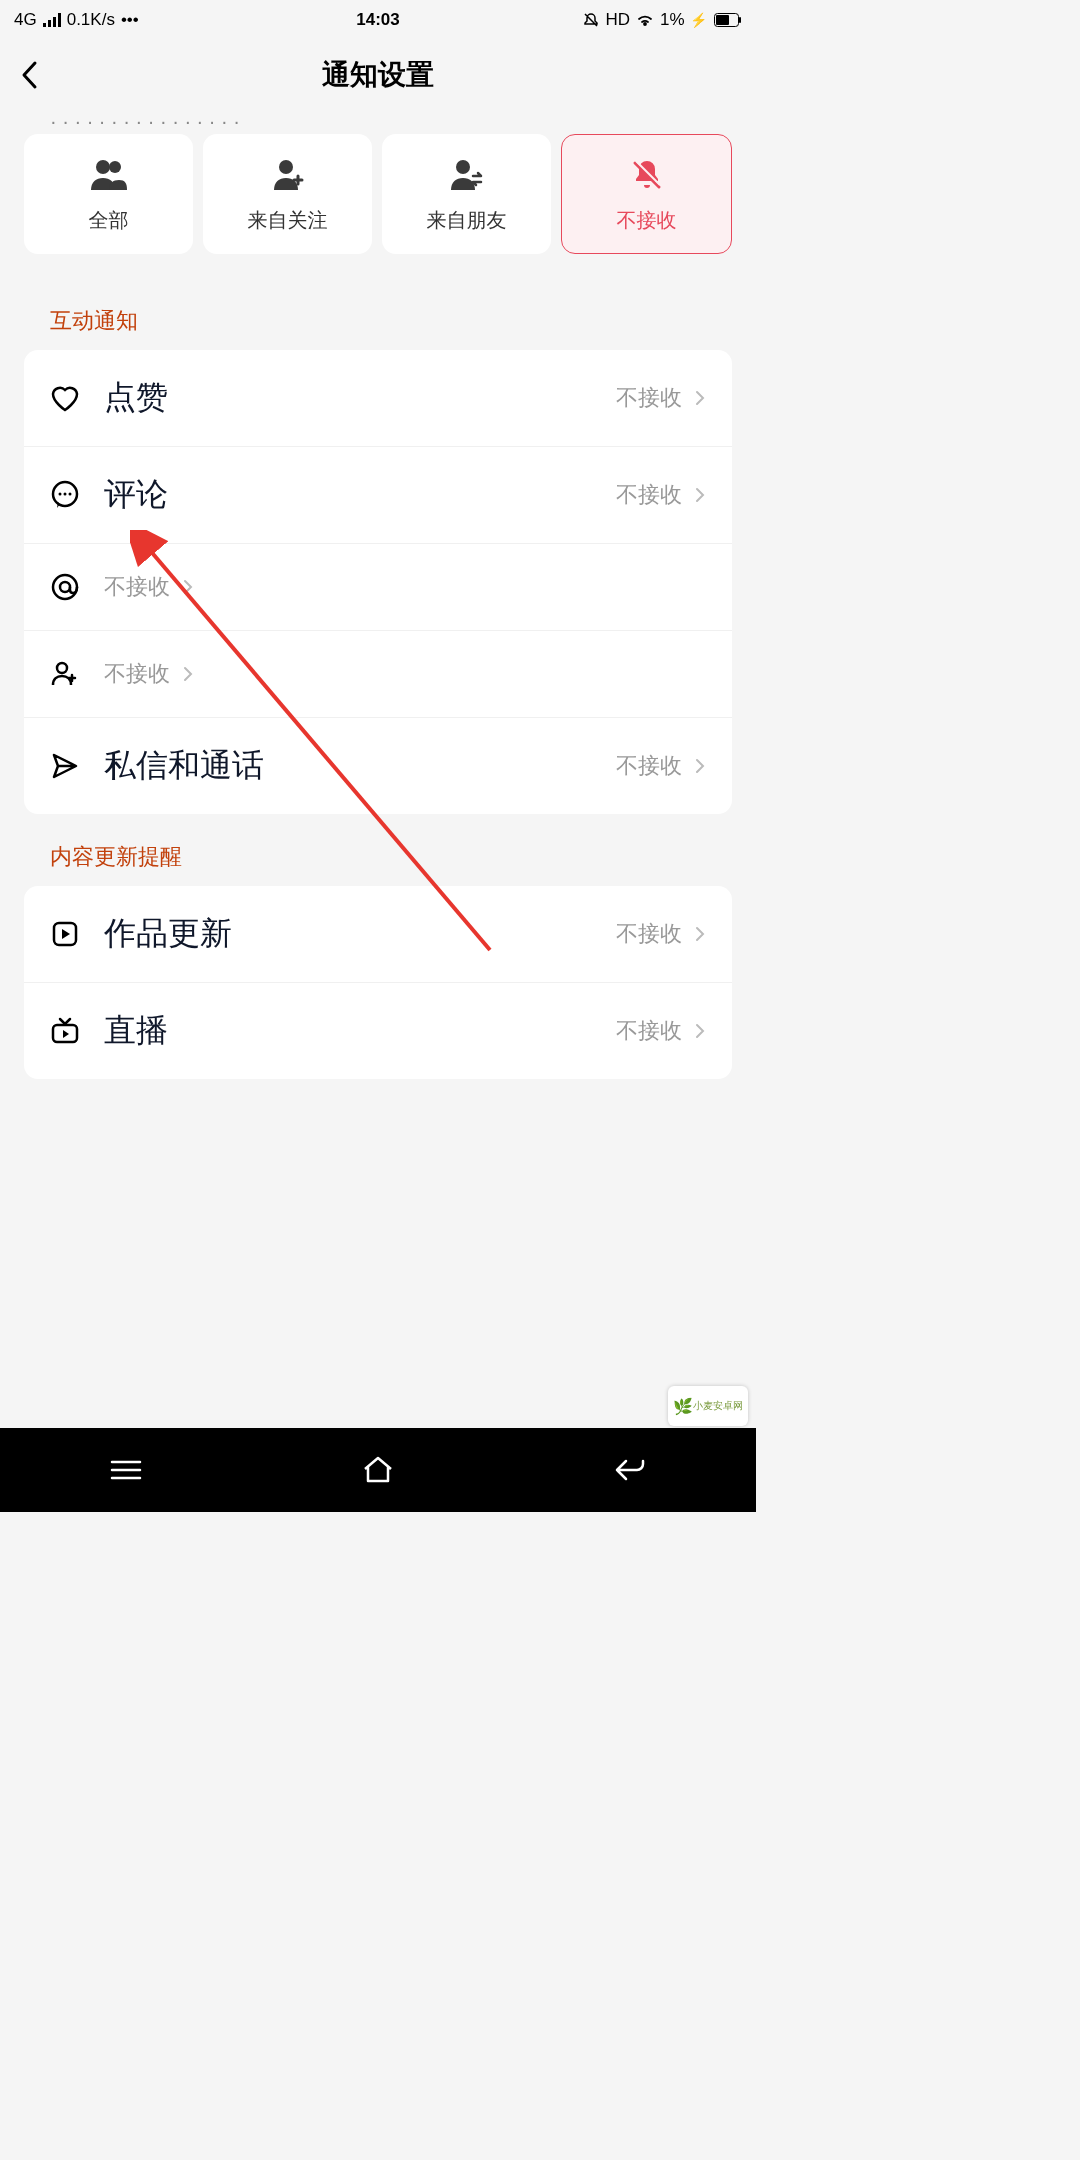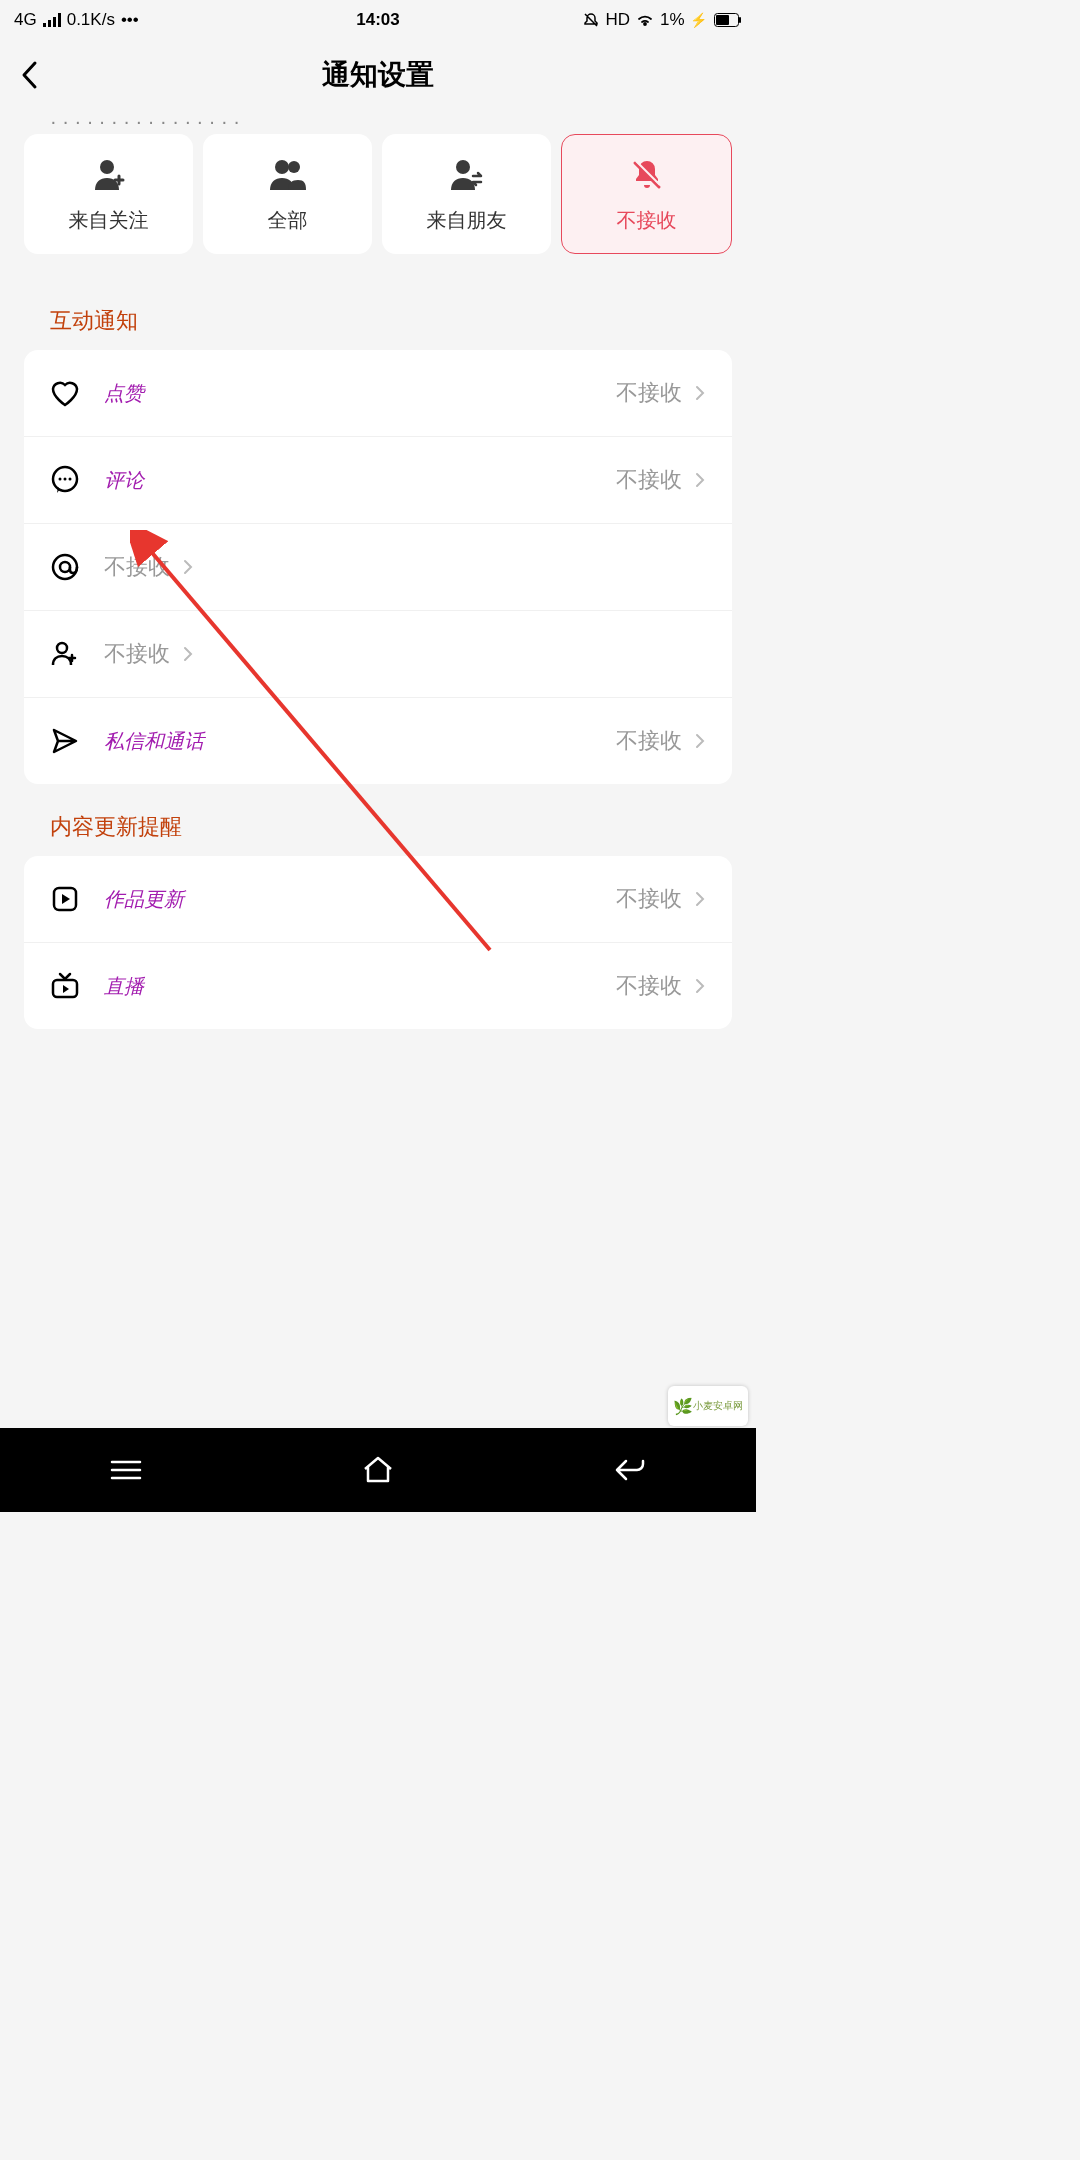--- a/index.html
+++ b/index.html
@@ -96,21 +96,21 @@
       overflow: hidden;
     }
     .list-item {
       display: flex;
       align-items: center;
       padding: 26px 24px;
       border-bottom: 1px solid #f0f0f0;
     }
     .list-item:last-child { border-bottom: none; }
     .item-icon { width: 34px; height: 34px; display: flex; align-items: center; justify-content: center; margin-right: 22px; }
-    .item-label { font-size: 20px; color: #a21caf; flex: 1; font-style: italic; }
+    .item-label { font-size: 32px; color: #0f172a; flex: 1; }
     .item-value { font-size: 22px; color: #999; margin-right: 10px; }
     .chevron { width: 16px; height: 16px; }
     
     
     .arrow-svg {
       position: absolute;
       left: 130px;
       top: 530px;
       pointer-events: none;
       z-index: 10;
@@ -196,38 +196,38 @@
       </svg>
   </div>
   <div class="header-title">通知设置</div>
 </div>
 
 <div class="cropped-hint">· · · · · · · · · · · · · · · ·</div>
 
 <div class="filter-row">
   <div class="filter-card">
     <div class="filter-icon">
-      <svg width="36" height="34" viewBox="0 0 36 34">
-          <circle cx="16" cy="9" r="7" fill="#3a3a3a"></circle>
-          <path d="M4 32c0-8 5-12 12-12s12 4 12 12z" fill="#3a3a3a"></path>
-          <path d="M28 18v8M24 22h8" stroke="#3a3a3a" stroke-width="3" stroke-linecap="round"></path>
-        </svg>
-    </div>
-    <div class="filter-label">来自关注</div>
-  </div>
-  <div class="filter-card">
-    <div class="filter-icon">
       <svg width="40" height="34" viewBox="0 0 40 34">
           <circle cx="14" cy="9" r="7" fill="#3a3a3a"></circle>
           <circle cx="26" cy="9" r="6" fill="#3a3a3a"></circle>
           <path d="M2 32c0-8 5-12 12-12s12 4 12 12z" fill="#3a3a3a"></path>
           <path d="M20 32c0-7 4-10 10-10s8 3 8 10z" fill="#3a3a3a"></path>
         </svg>
     </div>
     <div class="filter-label">全部</div>
+  </div>
+  <div class="filter-card">
+    <div class="filter-icon">
+      <svg width="36" height="34" viewBox="0 0 36 34">
+          <circle cx="16" cy="9" r="7" fill="#3a3a3a"></circle>
+          <path d="M4 32c0-8 5-12 12-12s12 4 12 12z" fill="#3a3a3a"></path>
+          <path d="M28 18v8M24 22h8" stroke="#3a3a3a" stroke-width="3" stroke-linecap="round"></path>
+        </svg>
+    </div>
+    <div class="filter-label">来自关注</div>
   </div>
   <div class="filter-card">
     <div class="filter-icon">
       <svg width="36" height="34" viewBox="0 0 36 34">
           <circle cx="14" cy="9" r="7" fill="#3a3a3a"></circle>
           <path d="M2 32c0-8 5-12 12-12s12 4 12 12z" fill="#3a3a3a"></path>
           <path d="M24 18h8l-3-3M32 24h-8l3 3" stroke="#3a3a3a" stroke-width="2.5" fill="none" stroke-linecap="round" stroke-linejoin="round"></path>
         </svg>
     </div>
     <div class="filter-label">来自朋友</div>

